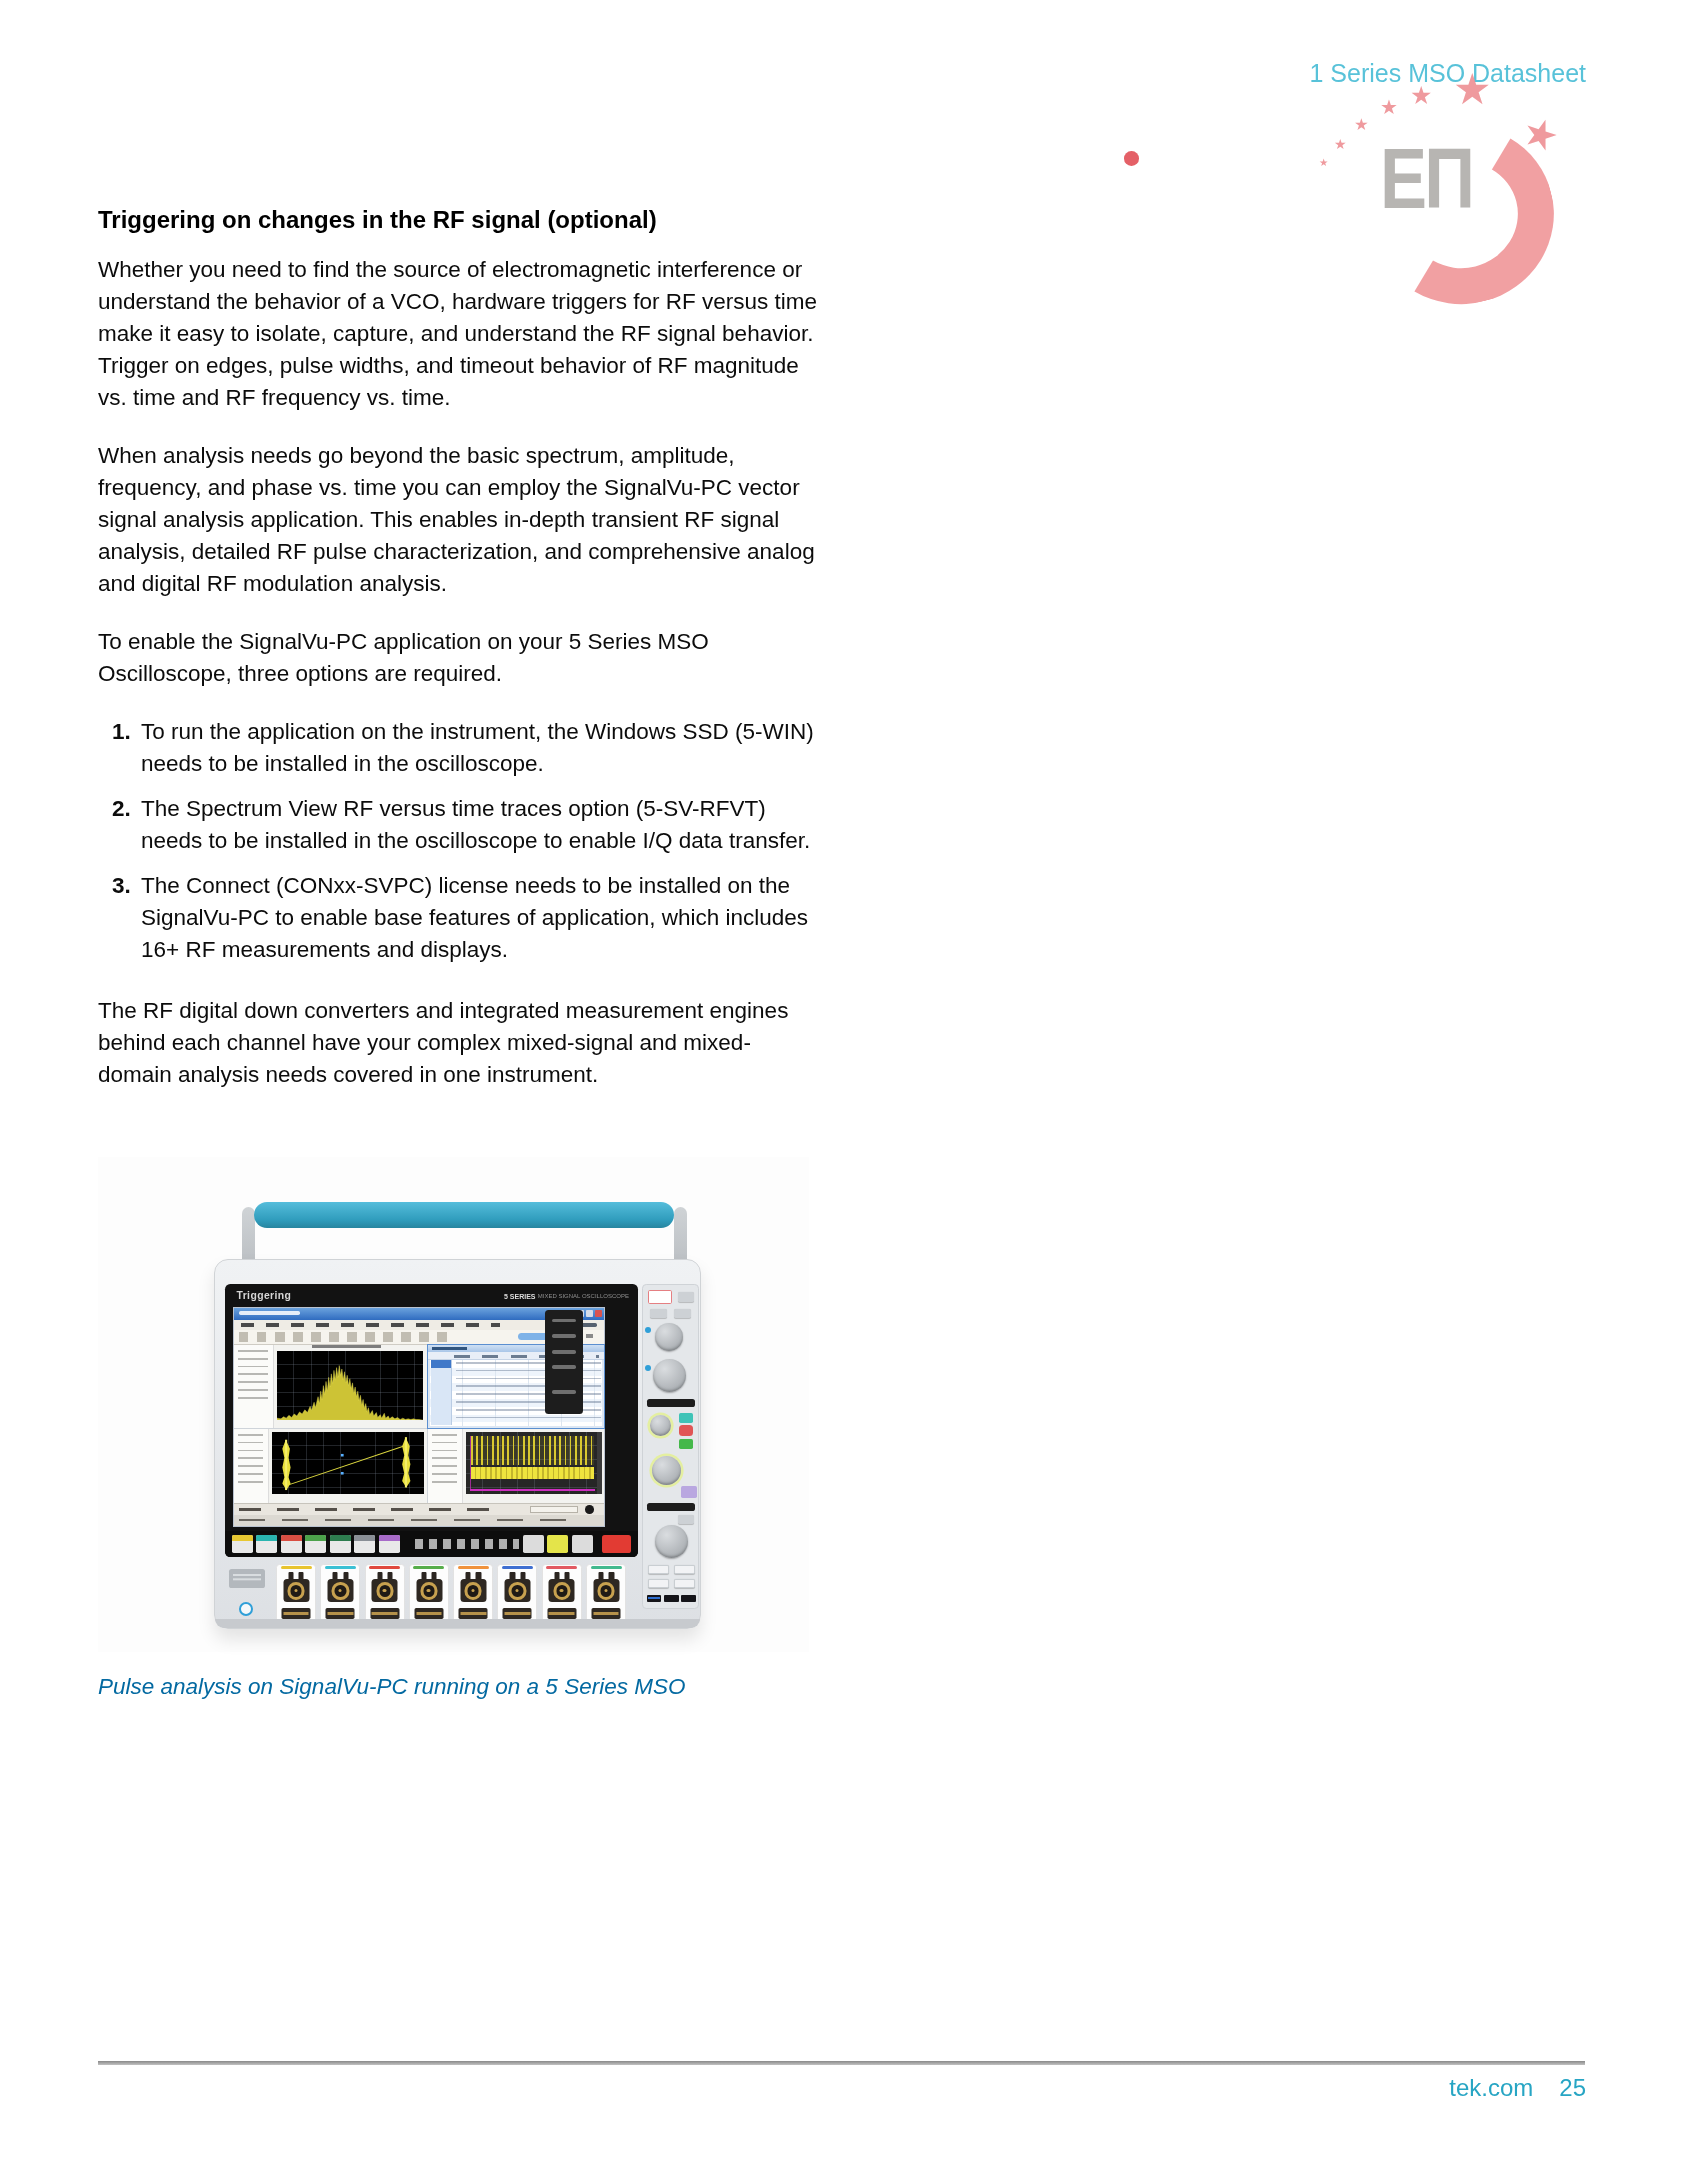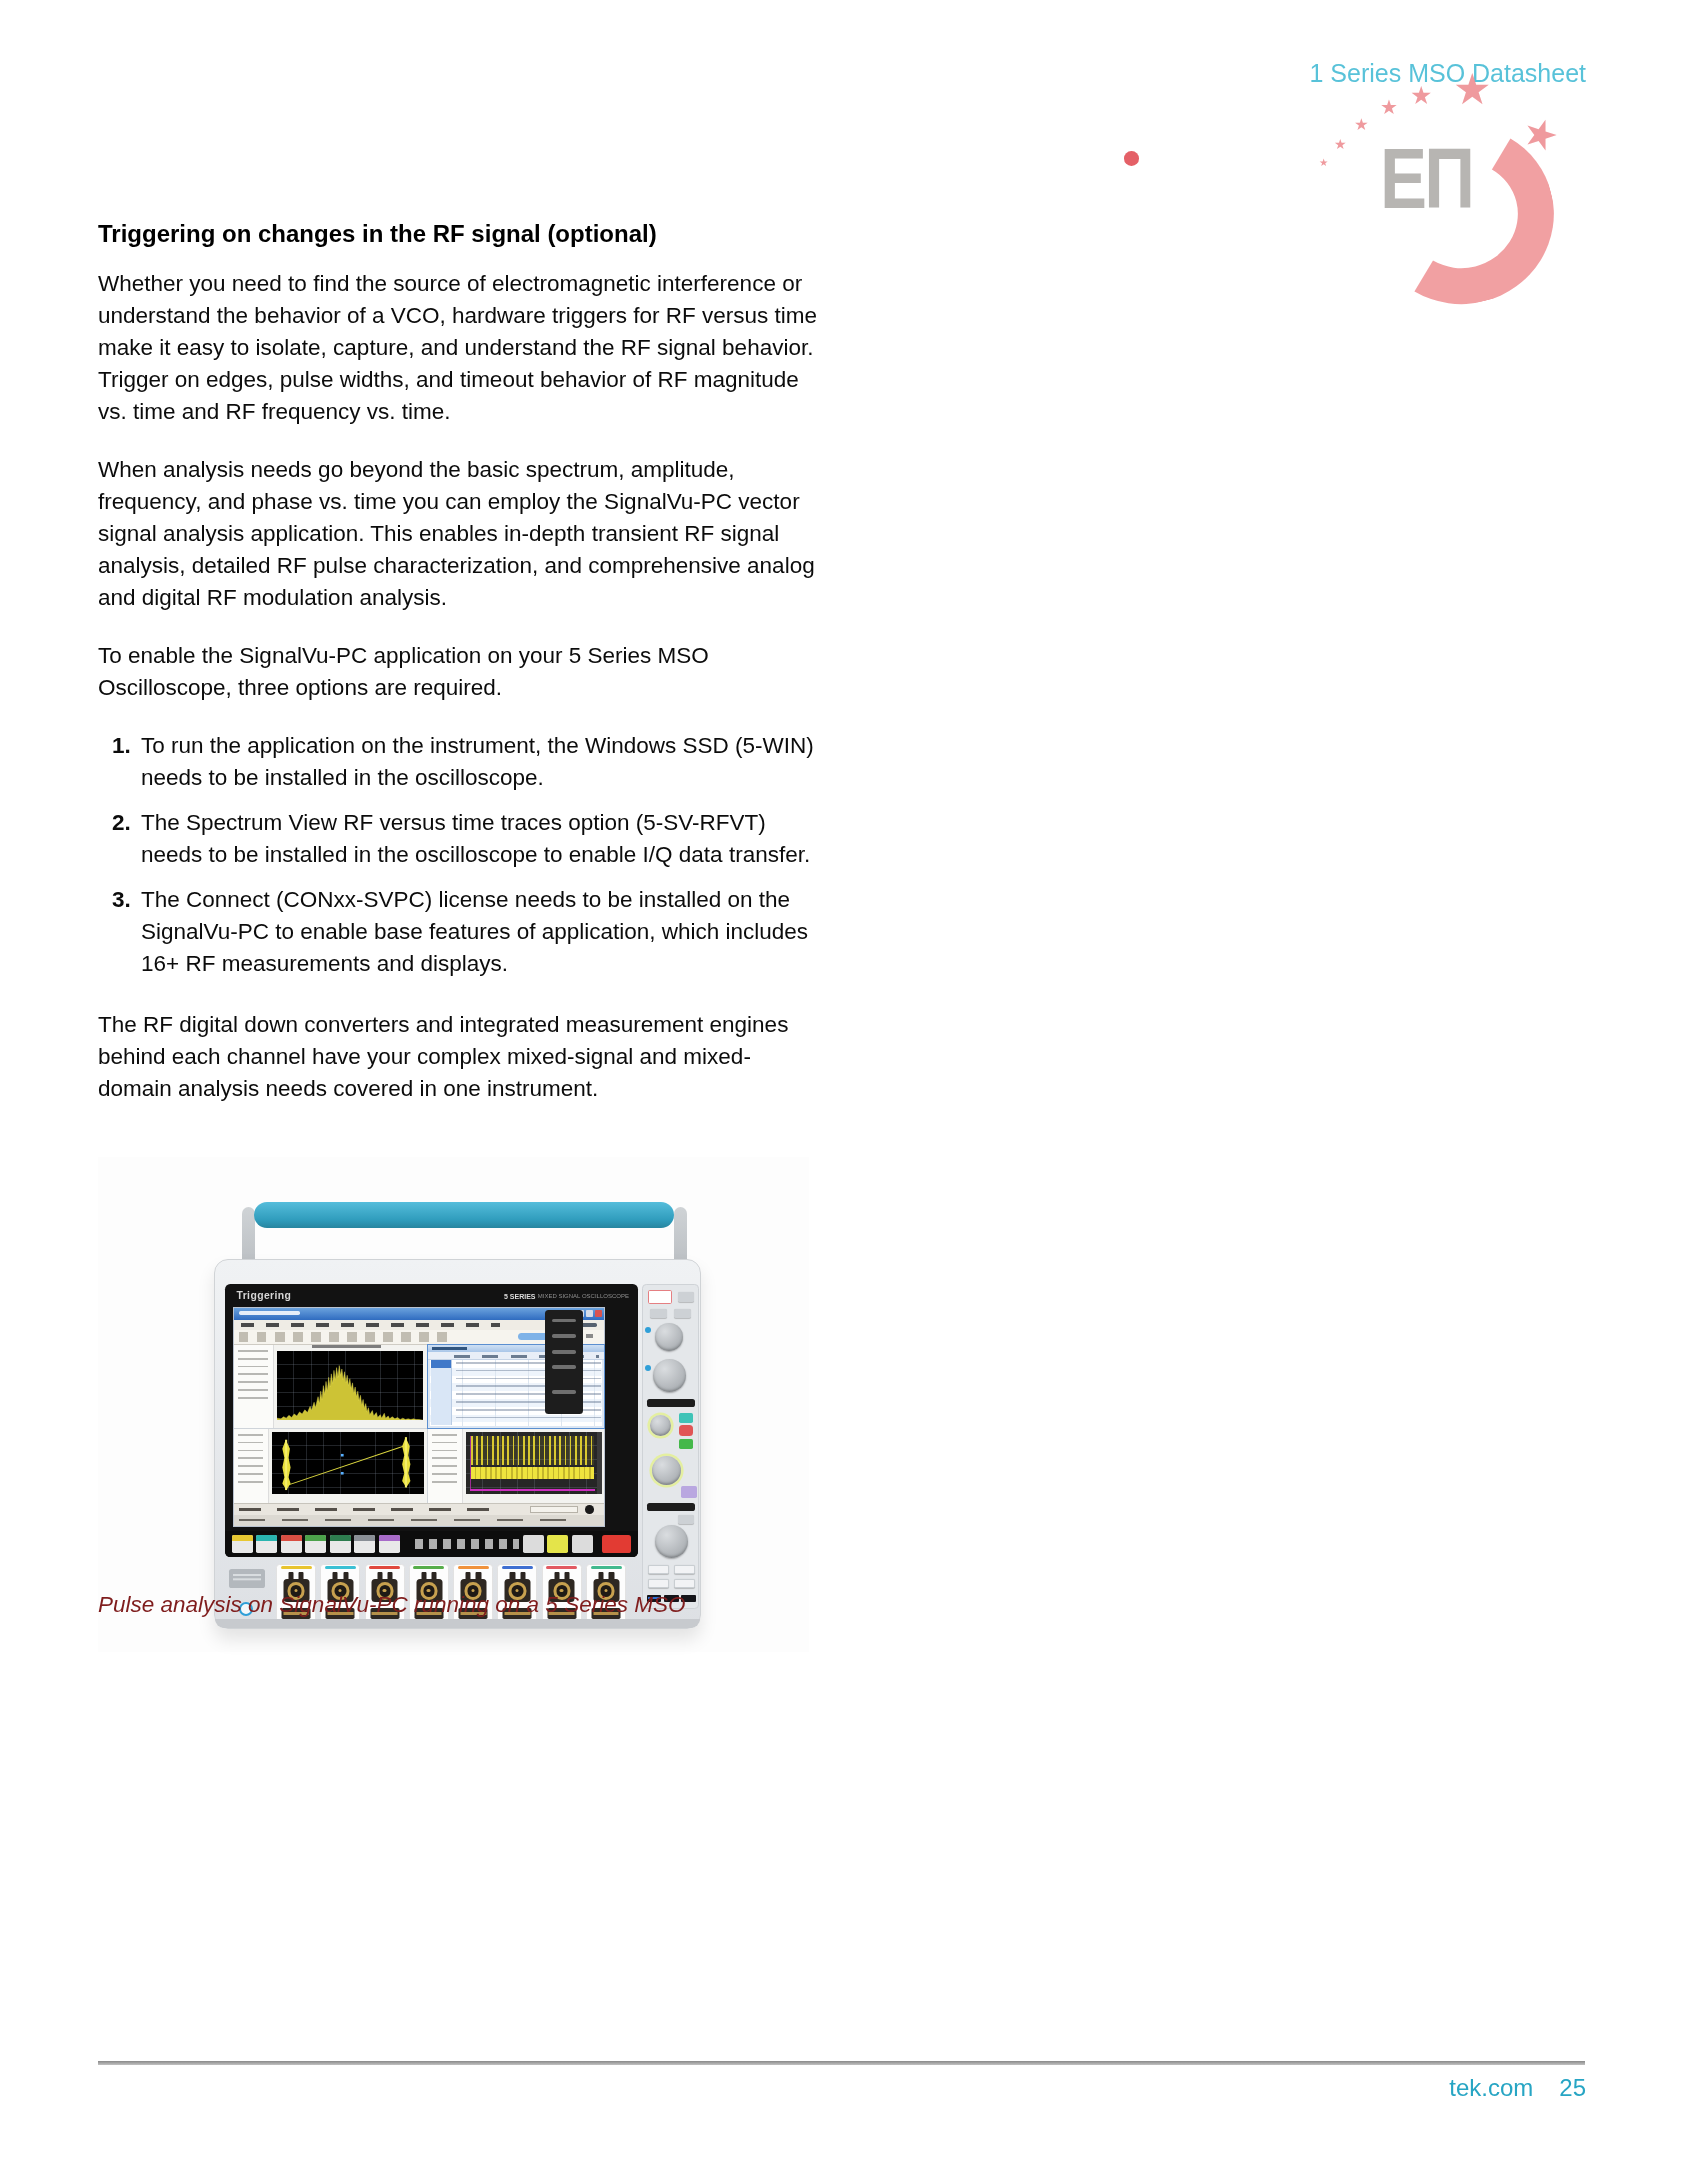--- a/index.html
+++ b/index.html
@@ -28,29 +28,29 @@
   .logo .s1 { left:359px; top:59px; font-size:14px; }
   .logo .s2 { left:379px; top:38px; font-size:16.4px; }
   .logo .s3 { left:405px; top:19px; font-size:20px; }
   .logo .s4 { left:435px; top:5.2px; font-size:25px; }
   .logo .s5 { left:478px; top:-10.4px; font-size:43px; }
   .logo .s6 { left:548px; top:36px; font-size:40px; transform:rotate(18deg); }
 
   
   .article { position:absolute; left:98px; top:202px; width:731px; }
   .article h3 { font-size:24px; line-height:31px; font-weight:700; width:692px; margin:36px 0 19px; color:#000; }
-  .article h3.first { margin-top:16px; }
+  .article h3.first { margin-top:2px; }
   .article p { font-size:22.5px; line-height:32px; margin:0 0 26px; width:725px; }
   .article ol { list-style:none; margin:1.7px 0 29px; width:728px; }
   .article li { position:relative; padding-left:43px; margin-bottom:13px; font-size:22.5px; line-height:32px; }
   .article .li-num { position:absolute; left:14px; top:0; font-weight:700; }
 
   
   .figure { position:absolute; left:98px; top:1157px; width:711px; height:495px; background:#fdfdfd; }
-  .fig-caption { position:absolute; left:98px; top:1592px; font-size:22.5px; font-style:italic; color:#7f1d1d; }
+  .fig-caption { position:absolute; left:98px; top:1674px; font-size:22.5px; font-style:italic; color:#0369a1; }
 
   .scope-body { position:absolute; left:116px; top:102px; width:487px; height:370px;
     background:linear-gradient(#f0f2f4,#dde0e4); border:0.9px solid #d0d3d6; border-radius:14px;
     box-shadow:0 10.4px 17.3px rgba(0,0,0,.10); }
   .handle-arm { position:absolute; width:13px; height:64px; background:linear-gradient(#cfd3d6,#b9bdc1);
     border-radius:7px; top:50px; }
   .arm-l { left:144px; } .arm-r { left:576px; }
   .handle-bar { position:absolute; left:156px; top:45px; width:420px; height:26px; border-radius:13px;
     background:linear-gradient(#55bddb,#2f9cbc 70%,#27859f); }
 

